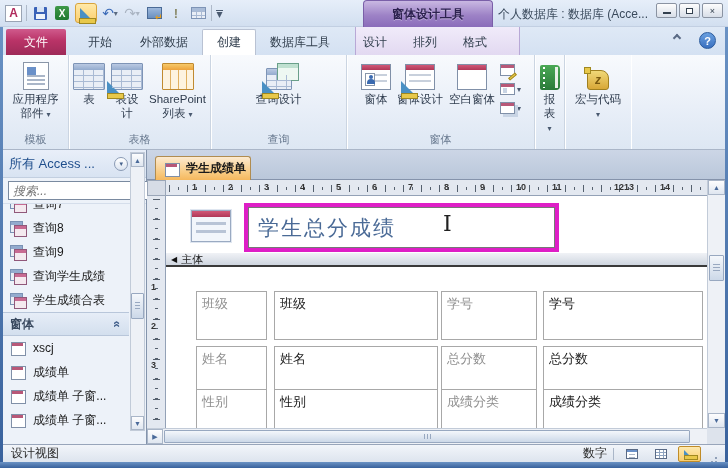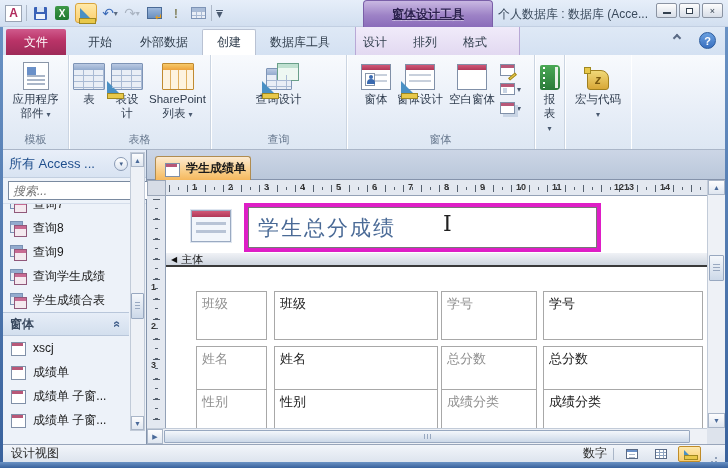--- a/index.html
+++ b/index.html
@@ -38,21 +38,21 @@
      linear-gradient(#a9bcd8 0 3px, transparent 3px),
      repeating-linear-gradient(to right, transparent 0 4px, #a9bad4 4px 5px),
      repeating-linear-gradient(to bottom, transparent 0 3px, #a9bad4 3px 4px), #e9eef6; }
   .qat-more { display:flex; flex-direction:column; align-items:center; line-height:4px; color:#4a5a70; }
   .qat-more .bar { width:7px; height:1px; background:#4a5a70; margin-bottom:1px; }
 
   .ctx-header { position:absolute; left:363px; top:0; width:130px; height:27px;
     background:linear-gradient(#cdbde4,#a astray); background:linear-gradient(#c9b8e2,#9d82c6 55%,#8a6cba);
     border:1px solid #7a5fa8; border-bottom:none; border-radius:4px 4px 0 0;
     display:flex; align-items:center; justify-content:center; font-weight:bold; color:#2d2250;
-    text-shadow:0 1px 0 rgba(255,255,255,.35);text-decoration:underline; }
+    text-shadow:0 1px 0 rgba(255,255,255,.35); }
   .win-title { position:absolute; left:498px; top:6px; width:150px; white-space:nowrap; overflow:hidden;
     color:#3a4a5c; }
   .win-controls { position:absolute; right:5px; top:3px; display:flex; gap:2px; }
   .wbtn { width:21px; height:15px; background:linear-gradient(#fdfdfd,#d8dee8); border:1px solid #8a93a2;
     border-radius:2px; display:flex; align-items:center; justify-content:center; color:#33404f; font-size:9px; }
   .wbtn .minbar { width:8px; height:2px; background:#33404f; margin-top:5px; }
   .wbtn .rsq { width:7px; height:6px; border:1px solid #33404f; position:relative; background:#fff; }
   .wbtn .rsq::before { content:""; position:absolute; left:2px; top:-3px; width:7px; height:6px; border:1px solid #33404f; z-index:-1; }
 
   
@@ -197,21 +197,21 @@
     background:repeating-linear-gradient(to bottom, #55606e 0 1px, transparent 1px 20px); }
   .vruler .rnum { left:4px; top:auto; }
 
   .surface { position:absolute; top:46px; left:19px; right:18px; bottom:16px; background:#fff; overflow:hidden; }
   .formheader { position:absolute; top:0; left:0; right:0; height:57px; background:#fff; }
   .logoctl { position:absolute; left:16px; top:9px; width:58px; height:42px; display:flex; align-items:center; justify-content:center; }
   .logoglyph { width:40px; height:32px; position:relative; background:#f2f6fb; border:1px solid #9aaac2; box-shadow:0 0 0 1px #dfe6f0; }
   .logoglyph::before { content:""; position:absolute; left:0; right:0; top:0; height:6px; background:linear-gradient(#d05878,#b03858); }
   .logoglyph::after { content:""; position:absolute; left:4px; right:4px; top:11px; height:16px; background:
     repeating-linear-gradient(to bottom, #b8c4d6 0 3px, transparent 3px 8px); }
-  .titlectl { position:absolute; left:82px; top:11px; width:349px; height:41px; background:#fff;
+  .titlectl { position:absolute; left:82px; top:11px; width:307px; height:41px; background:#fff;
     border:1px solid #777; box-shadow:0 0 0 4px #de1ec6; display:flex; align-items:center; padding-left:9px;
     font-size:21px; color:#4a6a96; letter-spacing:2px; }
   .ibeam { position:absolute; left:277px; top:15px; font-family:"DejaVu Serif",serif; font-size:22px; color:#222; }
 
   .sectionbar { position:absolute; top:57px; left:0; right:0; height:14px;
     background:linear-gradient(#f0f2f6,#cfd6e0); border-bottom:2px solid #3a3a3a;
     display:flex; align-items:center; gap:4px; padding-left:5px; font-size:11px; color:#1a1a1a; }
   .secarrow { font-size:8px; color:#111; }
 
   .detail { position:absolute; top:73px; left:0; right:0; bottom:0; background:#fff; }

